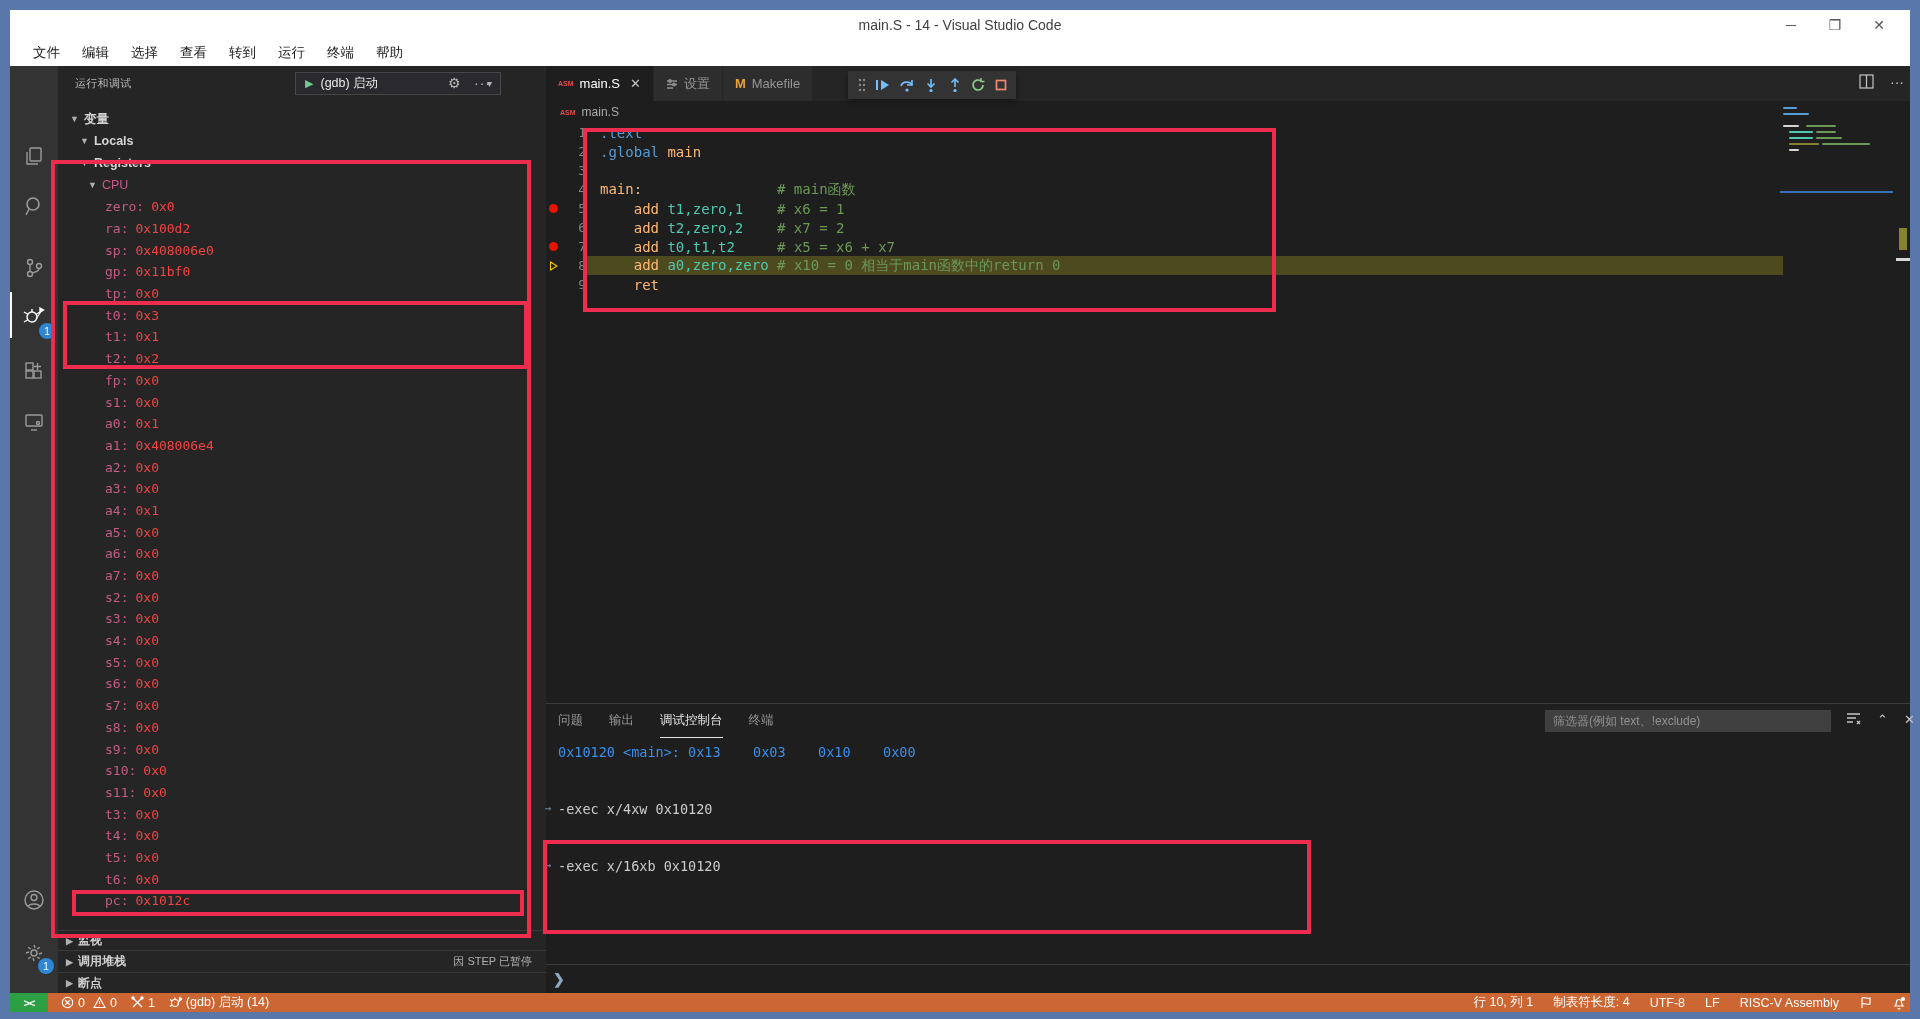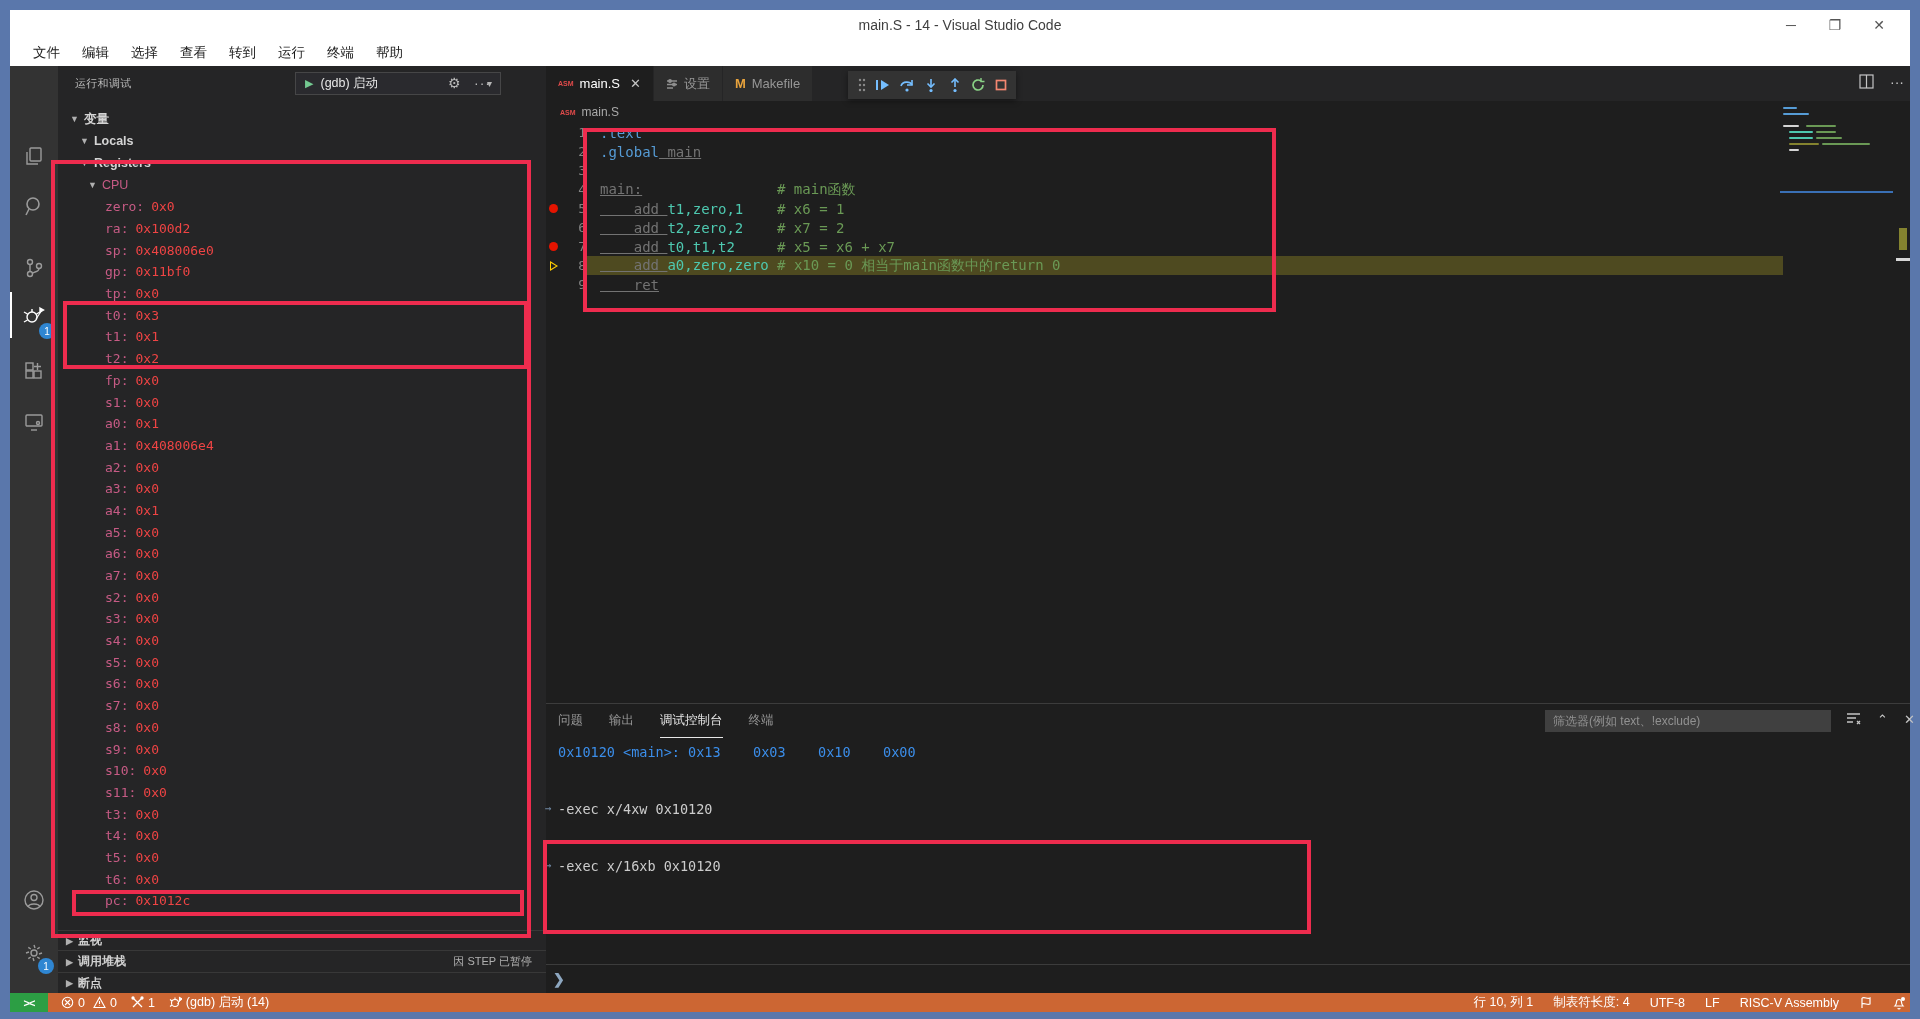--- a/index.html
+++ b/index.html
@@ -69,21 +69,21 @@
   .code-line { position:relative; height:19px; display:flex; align-items:center; }
   .bp-col { width:15px; display:flex; align-items:center; justify-content:center; flex:none; }
   .bp-dot { width:9px; height:9px; border-radius:50%; background:#e51400; }
   .cur-arrow { width:0; height:0; border-left:8px solid #ffcc00; border-top:5px solid transparent; border-bottom:5px solid transparent; position:relative; }
   .cur-arrow:after { content:""; position:absolute; left:-7px; top:-3px; width:0; height:0; border-left:5px solid #1e1e1e; border-top:3px solid transparent; border-bottom:3px solid transparent; }
   .lnum { width:25px; text-align:right; color:#858585; font-size:13px; flex:none; }
   .ltext { padding-left:14px; white-space:pre; }
   .hl8 { position:absolute; left:41px; width:1196px; top:0; height:19px; background:#4e4a20; z-index:0; }
   .cursorline { position:absolute; left:41px; width:1196px; top:0; height:19px; border-top:1px solid #303030; border-bottom:1px solid #303030; }
   .ltext, .bp-col, .lnum { z-index:1; }
-  .c-dir { color:#569cd6; } .c-plain { color:#737373;text-decoration:underline; } .c-op { color:#4ec9b0; } .c-comment { color:#6a9955; }
+  .c-dir { color:#569cd6; } .c-plain { color:#fdba74; } .c-op { color:#4ec9b0; } .c-comment { color:#6a9955; }
   .minimap { position:absolute; right:17px; top:37px; width:113px; height:120px; }
   .mm-line { position:absolute; height:2px; border-radius:1px; }
   .mm-slider-edge { position:absolute; left:0; right:0; height:2px; background:#3a70b5; top:88px; }
   .overview-ruler { position:absolute; right:0; top:0; width:14px; bottom:0; }
   .ovr-olive { position:absolute; left:3px; right:3px; top:162px; height:22px; background:#84832f; }
   .ovr-white { position:absolute; left:0; right:0; top:192px; height:3px; background:#d7d7d7; }
 
   
   .panel { position:absolute; left:546px; top:703px; width:1364px; height:290px; background:#1e1e1e; border-top:1px solid #3c3c3c; }
   .panel-tabs { position:absolute; left:12px; top:0; height:34px; display:flex; gap:26px; align-items:center; }

